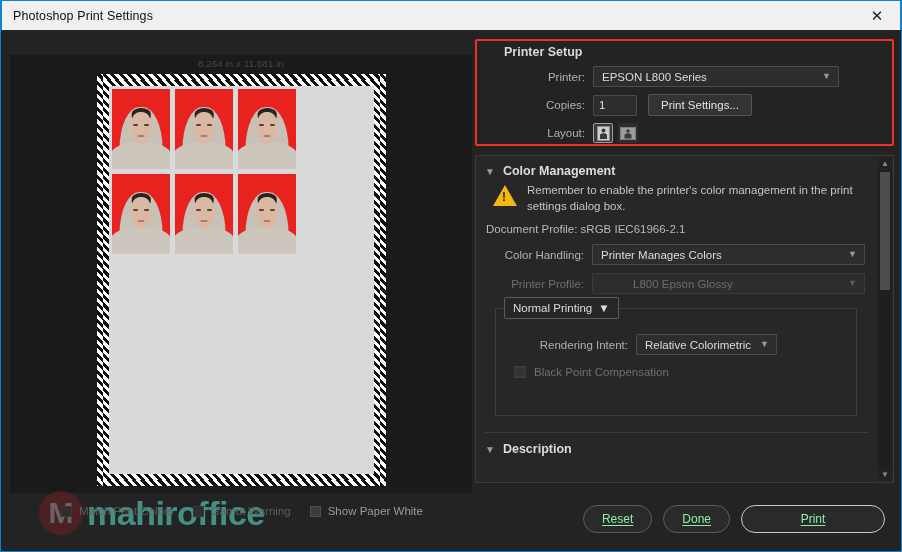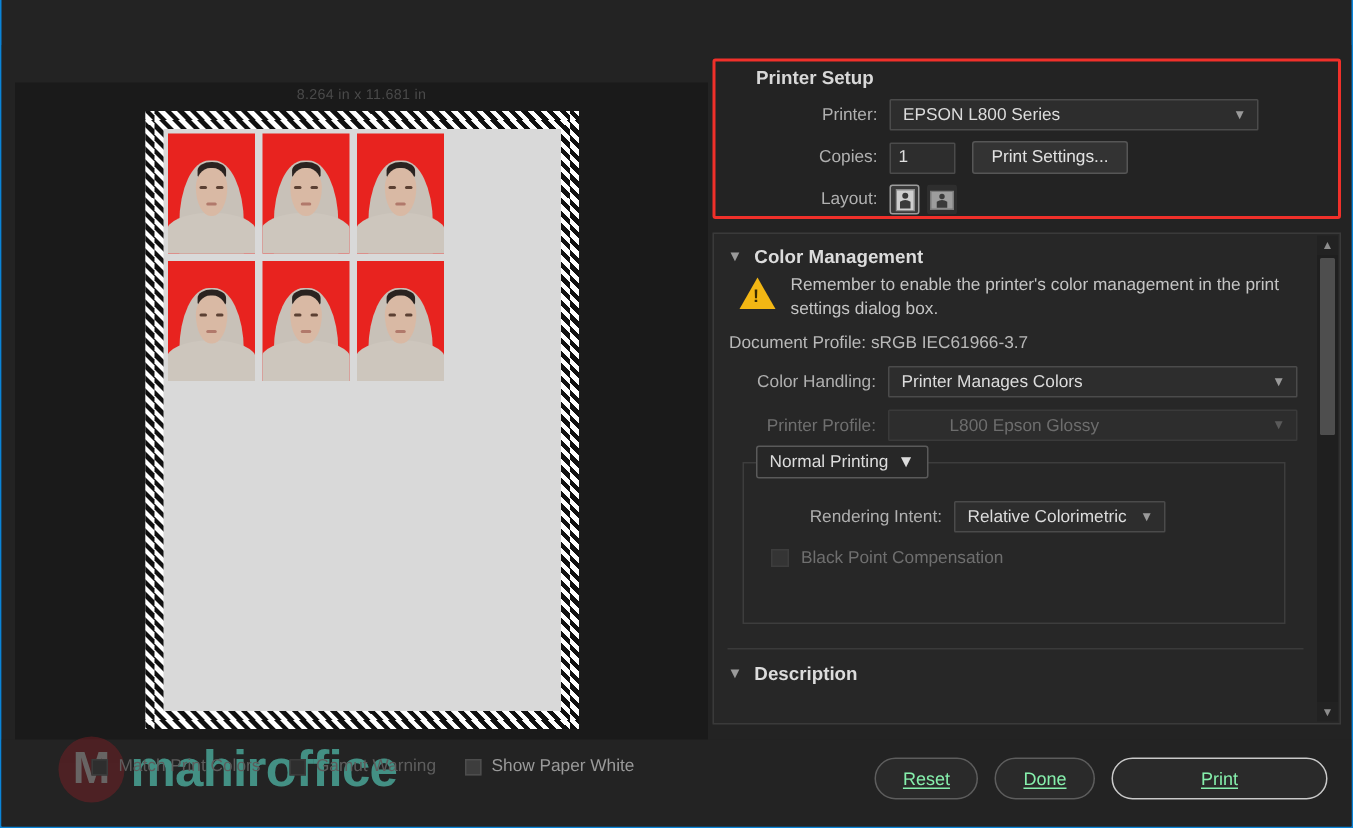--- a/index.html
+++ b/index.html
@@ -411,20 +411,24 @@
     font-weight: bold;
     color: #5eead4;
     letter-spacing: -0.5px;
   }
 </style>
 </head>
 <body>
 
 <div class="window">
 
+  <div class="titlebar">
+    <div class="titlebar-text">Photoshop Print Settings</div>
+    <div class="close-btn">✕</div>
+  </div>
 
   <div class="body">
 
     <div class="preview-pane">
       <div class="dim-label">8.264 in x 11.681 in</div>
       <div class="paper">
         <div class="paper-inner">
           <div class="photo-grid">
             <div class="photo">
               <div class="hijab"></div>
@@ -531,21 +535,21 @@
           <div class="disclosure">
             <span class="tri">▼</span>
             <span class="section-title">Color Management</span>
           </div>
 
           <div class="warn-row">
             <div class="warn-icon"></div>
             <div class="warn-text">Remember to enable the printer's color management in the print settings dialog box.</div>
           </div>
 
-          <div class="doc-profile">Document Profile: sRGB IEC61966-3.7</div>
+          <div class="doc-profile">Document Profile: sRGB IEC61966-2.1</div>
 
           <div class="cm-row">
             <div class="cm-label">Color Handling:</div>
             <div class="combo cm">
               <span>Printer Manages Colors</span>
               <span class="chev">▼</span>
             </div>
           </div>
 
           <div class="cm-row">

